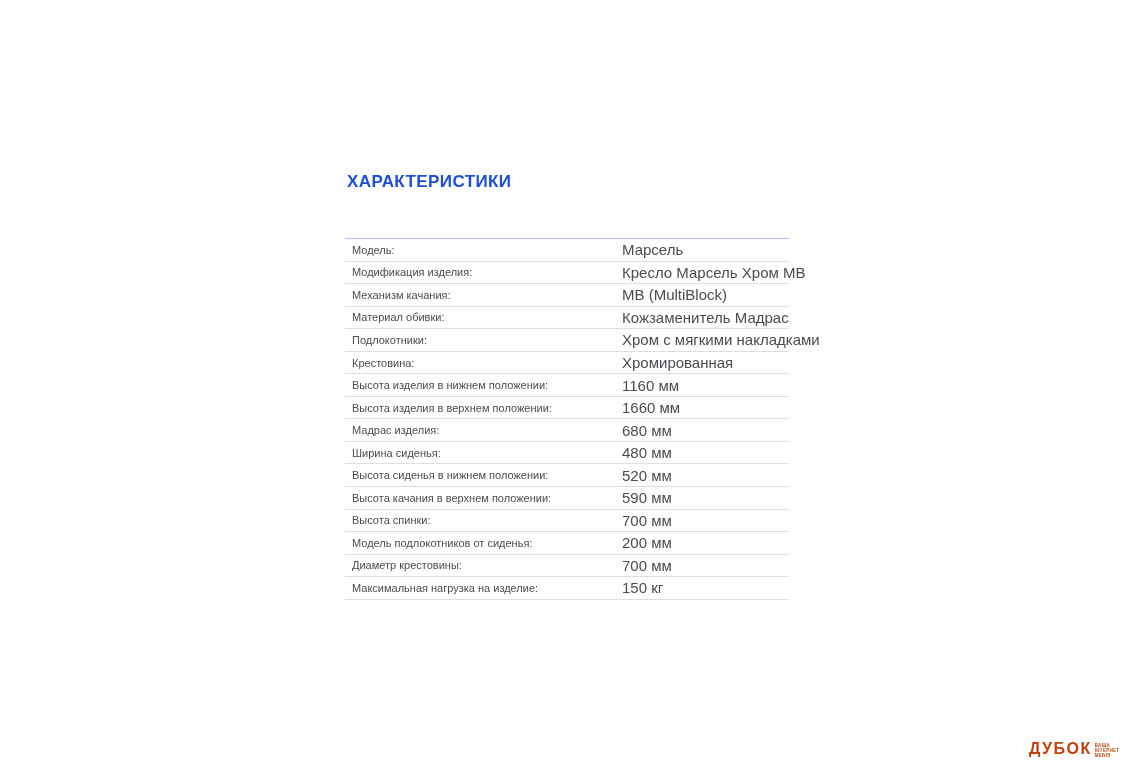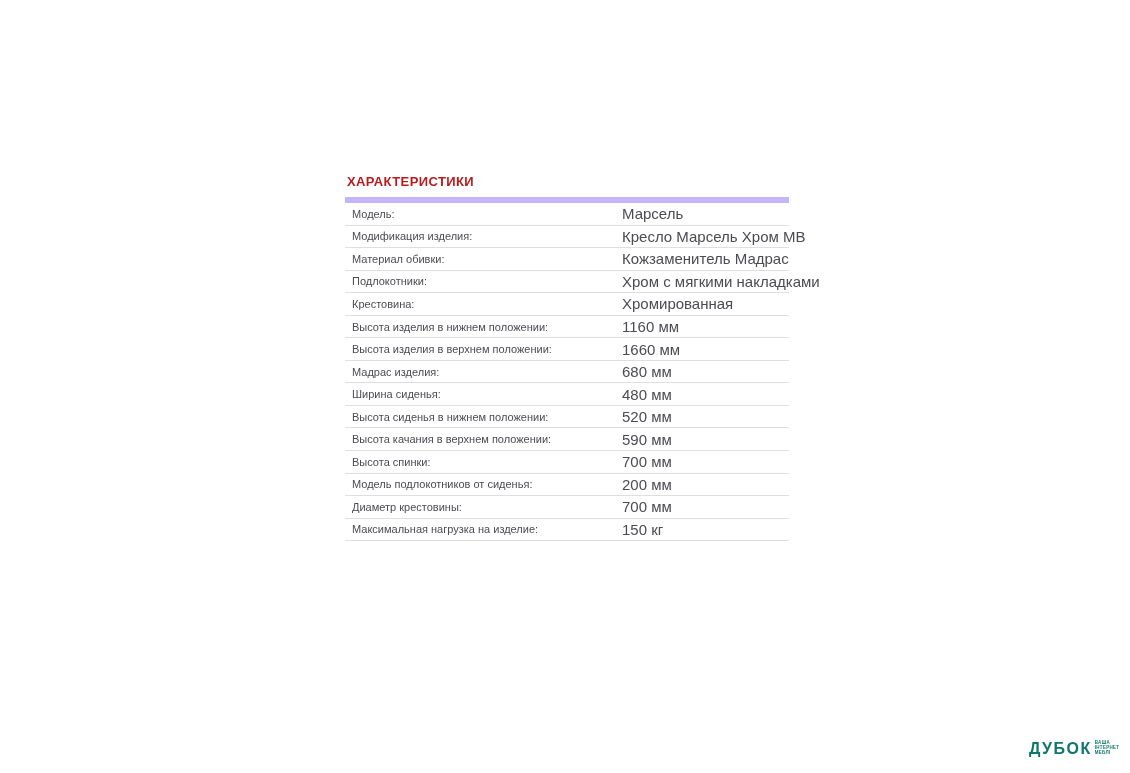--- a/index.html
+++ b/index.html
@@ -14,32 +14,33 @@
     overflow: hidden;
     font-family: "Liberation Sans", sans-serif;
   }
   .spec-section {
     position: absolute;
     left: 345px;
     top: 172px;
     width: 444px;
   }
   .spec-title {
-    font-size: 13px;
+    font-size: 17px;
     font-weight: 700;
     letter-spacing: 0.4px;
-    color: #b91c1c;
+    color: #1d4ed8;
     margin: 0 0 0 2px;
     height: 25px;
     line-height: 20px;
     box-sizing: border-box;
   }
   .spec-table {
     width: 100%;
-    border-top: 6px solid #c4b5fd;
+    border-top: 1px solid #c4b5fd;
+    margin-top: 41px;
   }
   .spec-row {
     position: relative;
     height: 22.55px;
     box-sizing: border-box;
     border-bottom: 1px solid #dfdfdf;
     display: flex;
     align-items: center;
   }
   .spec-label {
@@ -57,22 +58,22 @@
     align-items: center;
     font-size: 15px;
     color: #4b4b52;
     white-space: nowrap;
   }
   .watermark {
     position: absolute;
     left: 1029px;
     top: 740px;
     display: flex;
-    align-items: flex-start;
-    color: #0f766e;
+    align-items: flex-end;
+    color: #c2410c;
     user-select: none;
   }
   .watermark-logo {
     font-size: 16px;
     font-weight: 700;
     letter-spacing: 1.5px;
     line-height: 18px;
   }
   .watermark-tagline {
     margin-left: 3px;
@@ -99,20 +100,24 @@
       <div class="spec-row">
         <span class="spec-label">Модель:</span>
         <span class="spec-value">Марсель</span>
       </div>
 
       <div class="spec-row">
         <span class="spec-label">Модификация изделия:</span>
         <span class="spec-value">Кресло Марсель Хром МВ</span>
       </div>
 
+      <div class="spec-row">
+        <span class="spec-label">Механизм качания:</span>
+        <span class="spec-value">МВ (MultiBlock)</span>
+      </div>
 
       <div class="spec-row">
         <span class="spec-label">Материал обивки:</span>
         <span class="spec-value">Кожзаменитель Мадрас</span>
       </div>
 
       <div class="spec-row">
         <span class="spec-label">Подлокотники:</span>
         <span class="spec-value">Хром с мягкими накладками</span>
       </div>

